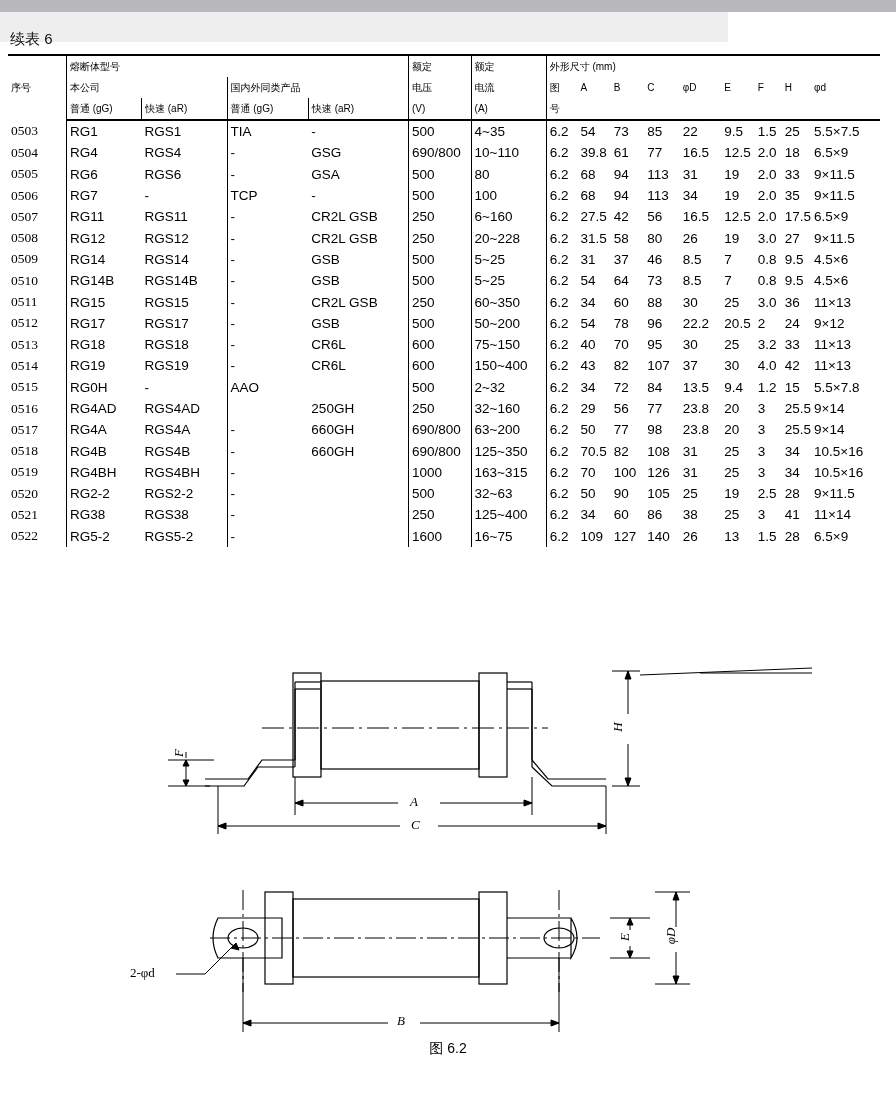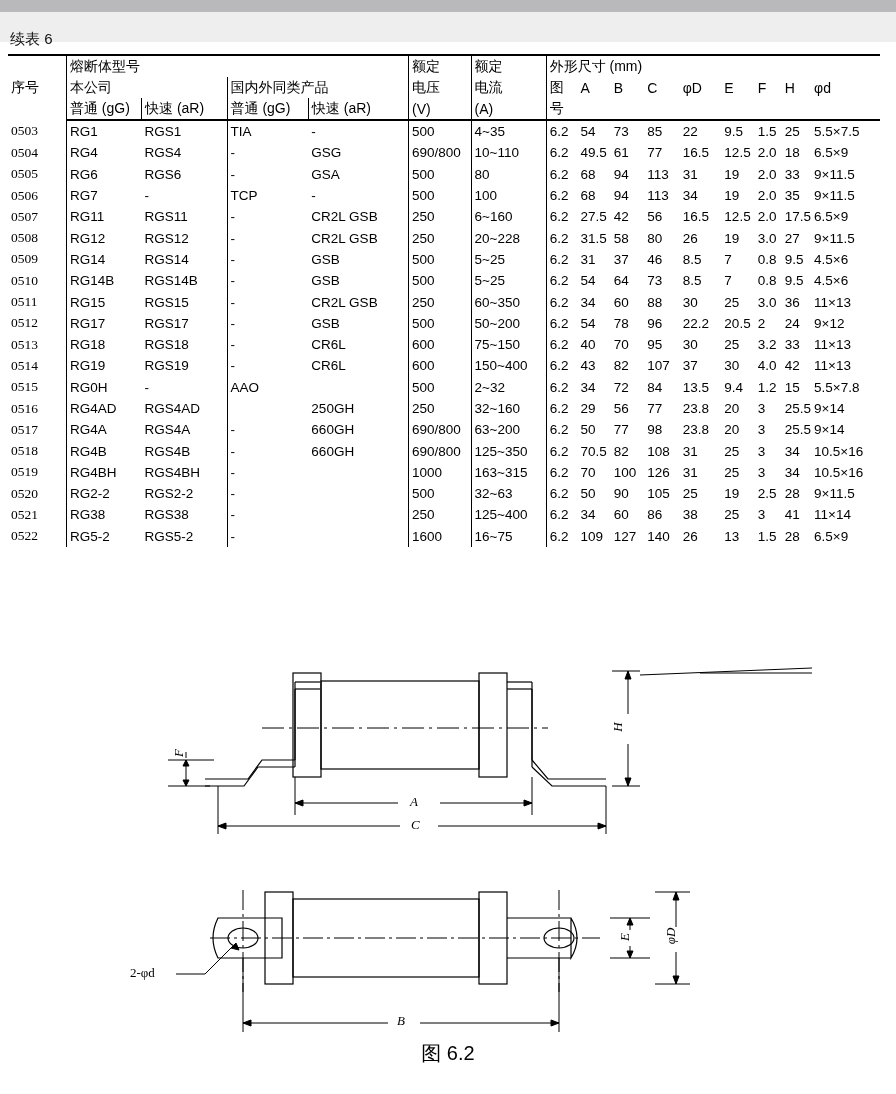--- a/index.html
+++ b/index.html
@@ -24,21 +24,21 @@
   .topbar {
     position: absolute;
     top: 0; left: 0;
     width: 896px;
     height: 12px;
     background: #b9b9bb;
   }
   .header-strip {
     position: absolute;
     top: 12px; left: 0;
-    width: 896px;
+    width: 728px;
     height: 30px;
     background: #eeeeee;
   }
   .cont-title {
     position: absolute;
     top: 18px;
     left: 10px;
     font-size: 15px;
     color: #111;
   }
@@ -60,37 +60,37 @@
     vertical-align: middle;
     font-weight: normal;
     text-align: left;
     white-space: nowrap;
     overflow: hidden;
   }
   .hdr-row td { height: 21px; }
   .bt2 { border-top: 2px solid #000; }
   .bb2 { border-bottom: 2px solid #000; margin-left: 16px; }
   .brd-r { border-right: 1px solid #000; }
-  .hdr-cell { font-size: 14px; }
+  .hdr-cell { font-size: 10px; }
   .data-row td { height: 21.3px; font-size: 13.5px; }
   .row-id { font-weight: bold; font-size: 13.5px; font-family: Liberation Serif, serif; }
   
   .drawing {
     position: absolute;
     top: 640px;
     left: 0;
     width: 896px;
     height: 454px;
   }
   .fig-caption {
     position: absolute;
     top: 1040px;
     width: 896px;
     text-align: center;
-    font-size: 20px;
+    font-size: 14px;
   }
   .lbl {
     position: absolute;
     font-size: 13px;
     font-family: "Liberation Serif", serif;
     font-style: italic;
   }
 </style>
 </head>
 <body>
@@ -177,21 +177,21 @@
           </tr>
           <tr class="data-row">
             <td class="row-id brd-r">0504</td>
             <td>RG4</td>
             <td class="brd-r">RGS4</td>
             <td>-</td>
             <td class="brd-r">GSG</td>
             <td class="brd-r">690/800</td>
             <td class="brd-r">10~110</td>
             <td>6.2</td>
-            <td>49.5</td>
+            <td>39.8</td>
             <td>61</td>
             <td>77</td>
             <td>16.5</td>
             <td>12.5</td>
             <td>2.0</td>
             <td>18</td>
             <td>6.5×9</td>
           </tr>
           <tr class="data-row">
             <td class="row-id brd-r">0505</td>

